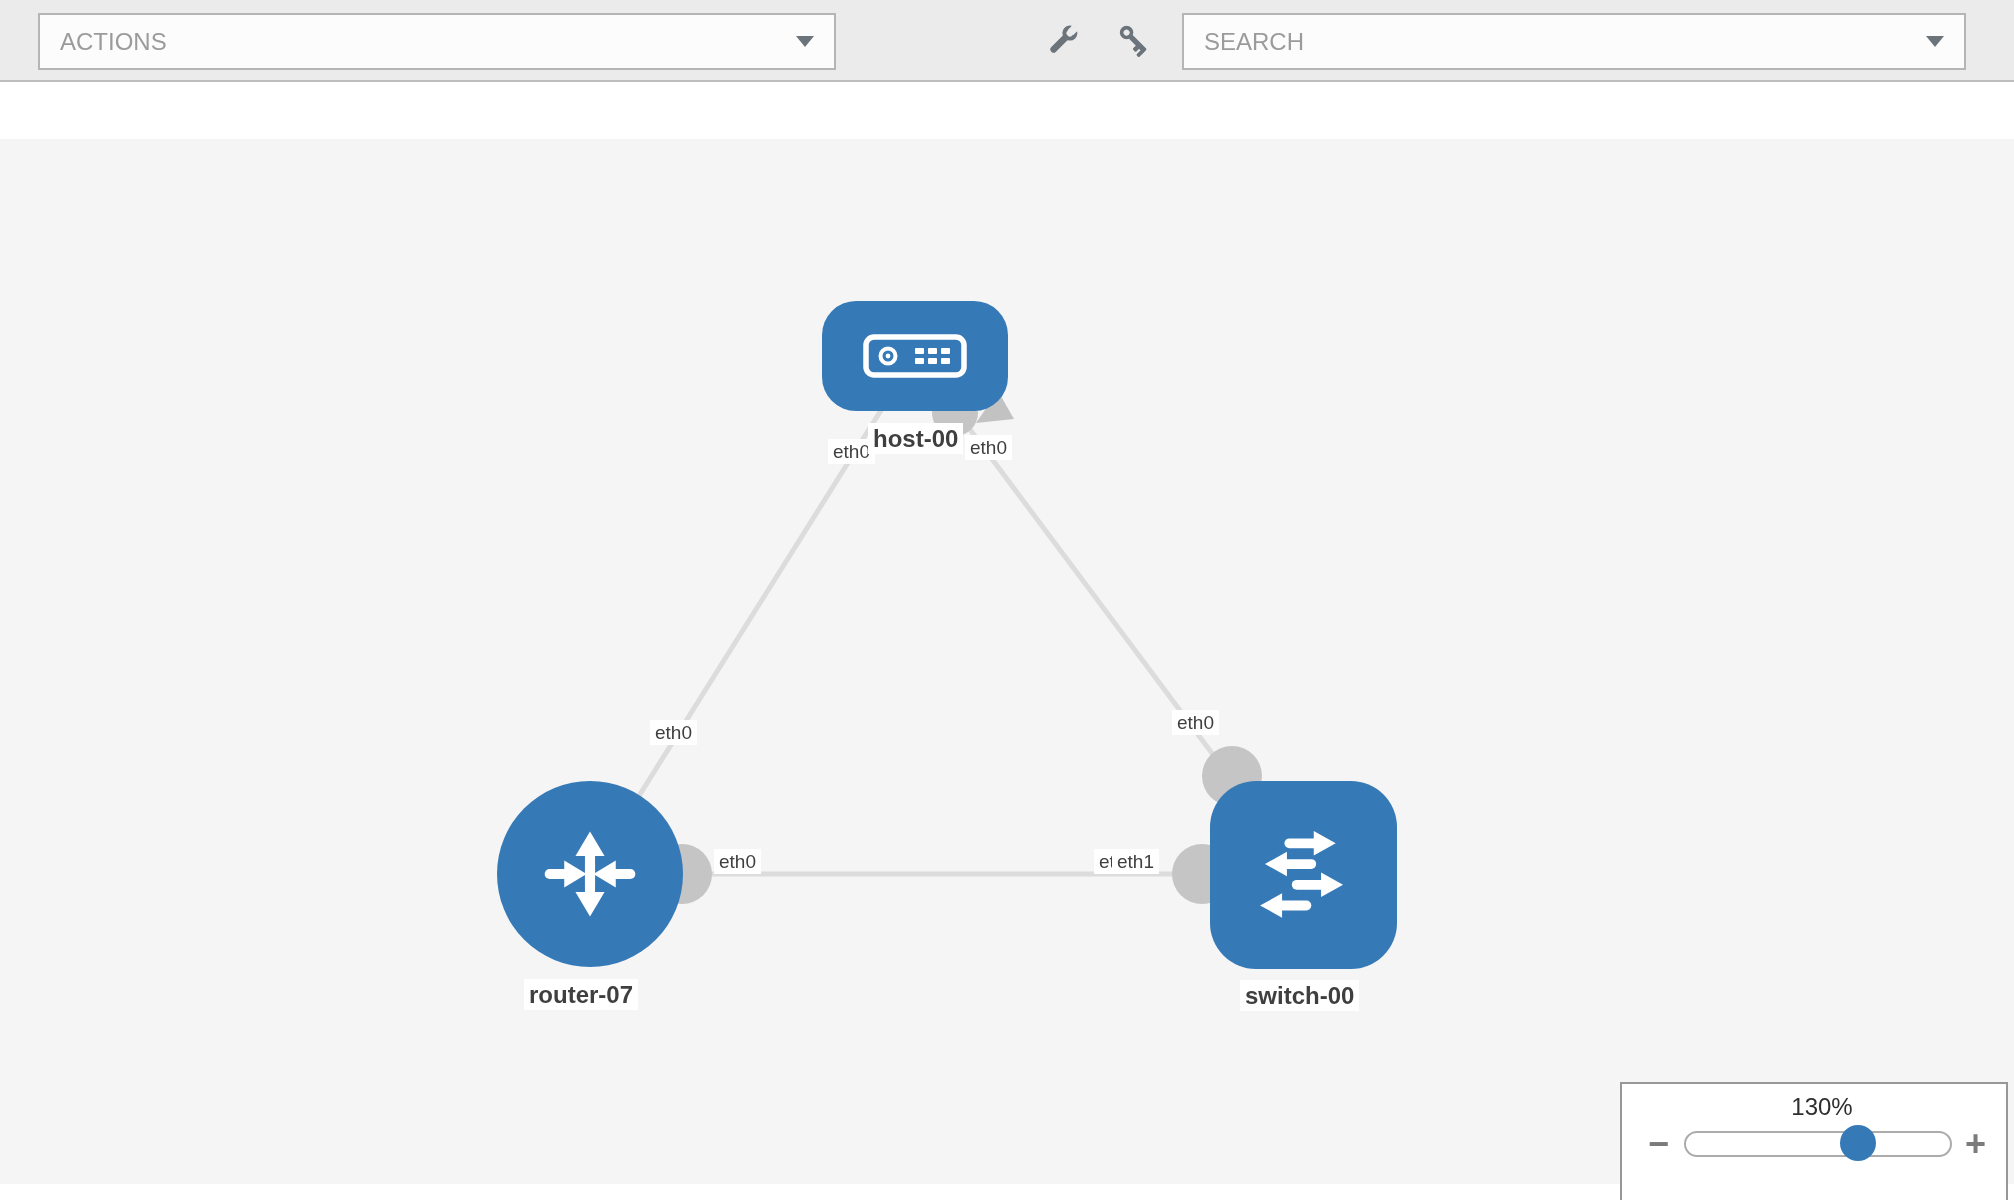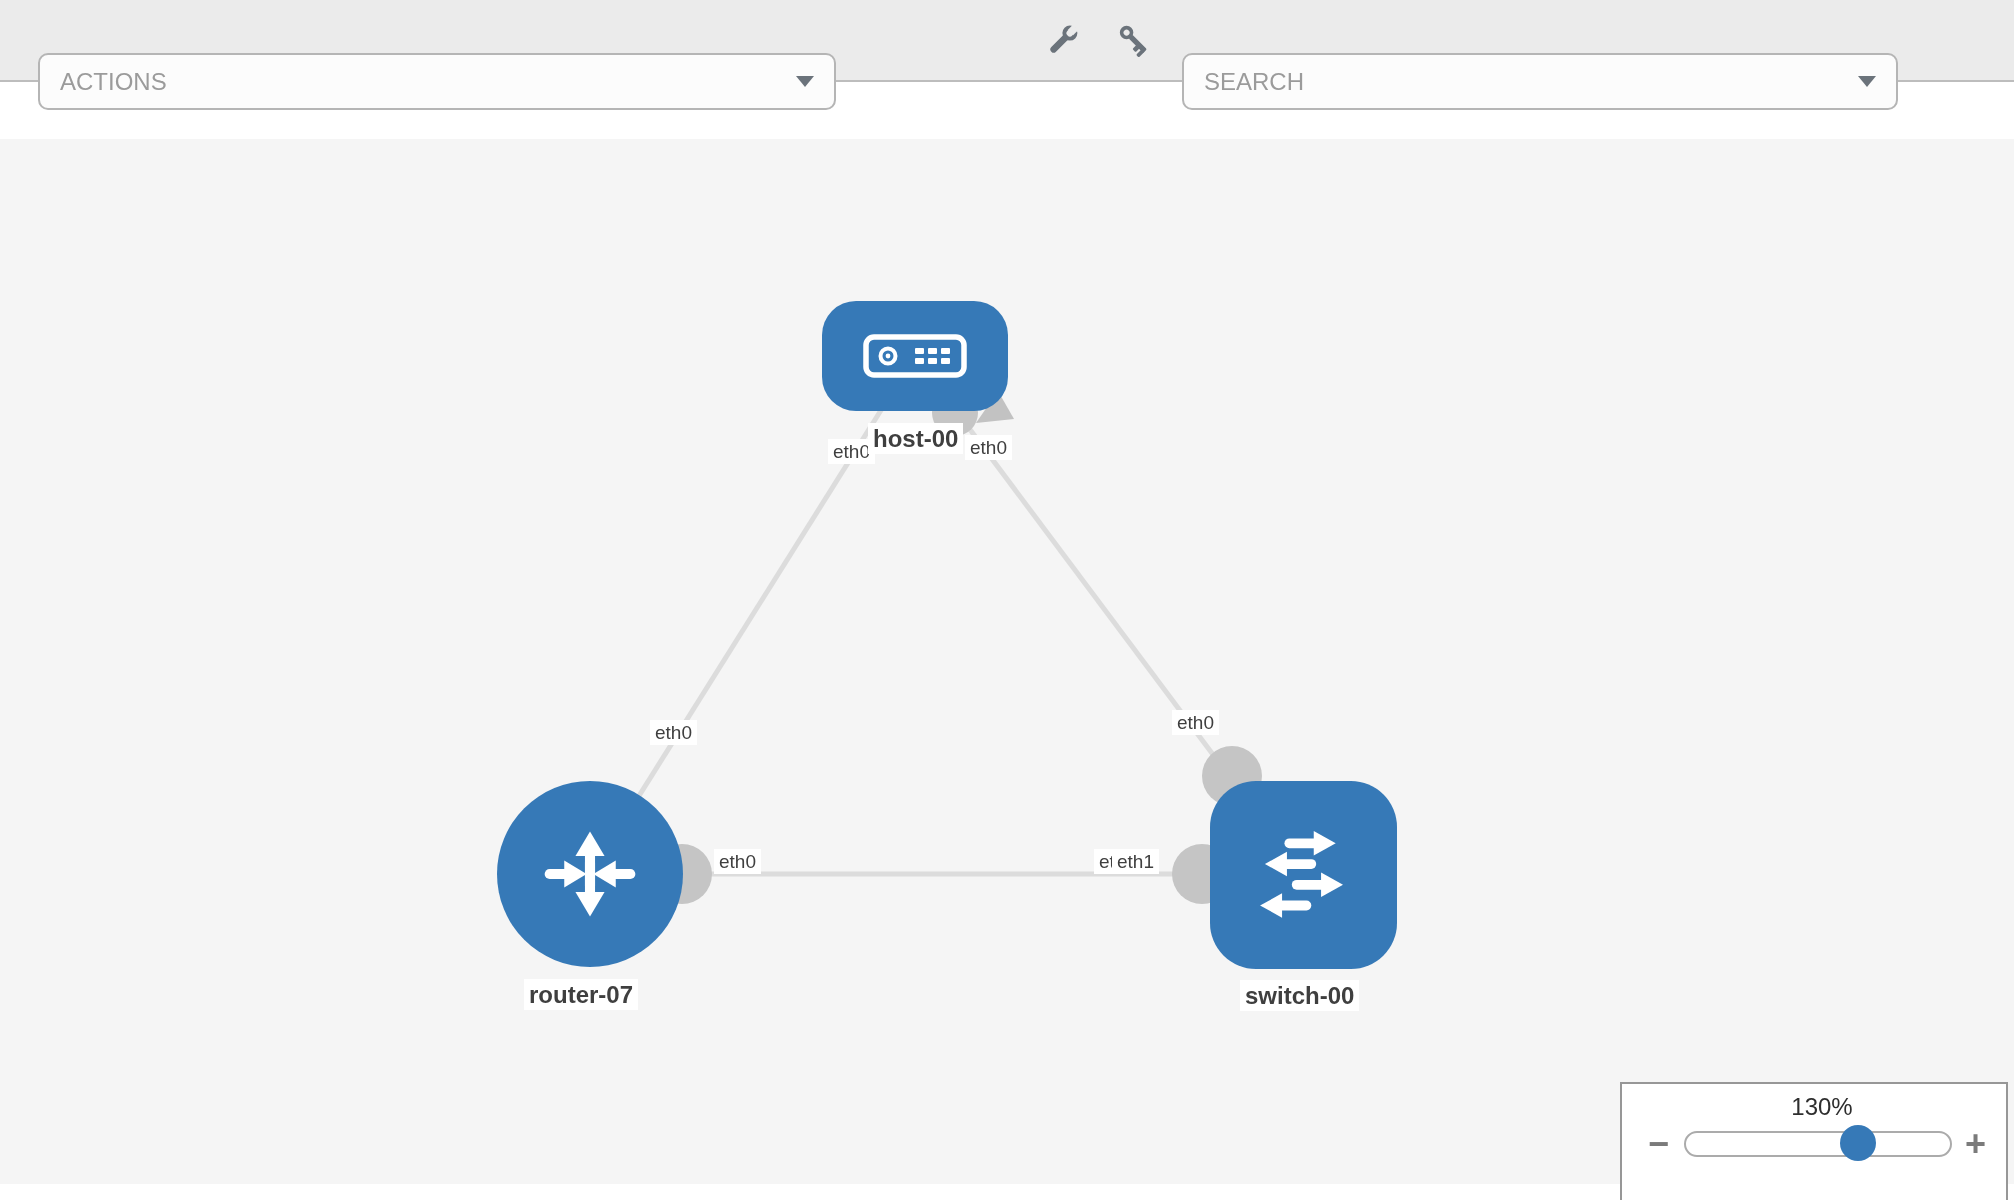--- a/index.html
+++ b/index.html
@@ -11,27 +11,27 @@
   .header{position:relative;height:73px;background:#fff;}
   .page-title{position:absolute;left:32px;top:0;height:73px;display:flex;align-items:center;
               font-size:26px;font-weight:700;color:#4d4d4d;letter-spacing:.2px;}
   .page-title .divider{margin:0 10px;}
   .close-btn{position:absolute;right:34px;top:19px;width:35px;height:35px;border-radius:50%;
              background:#c3c3c3;display:flex;align-items:center;justify-content:center;cursor:pointer;}
 
   
   .toolbar{position:relative;height:80px;background:#ebebeb;border-bottom:2px solid #bdbdbd;}
   .select-box{position:absolute;top:13px;height:57px;background:#fcfcfc;border:2px solid #b5b5b5;
-              border-radius:10px;display:flex;align-items:center;justify-content:space-between;
-              padding:0 20px;box-sizing:border-box;cursor:pointer;margin-top:40px;}
+              border-radius:0;display:flex;align-items:center;justify-content:space-between;
+              padding:0 20px;box-sizing:border-box;cursor:pointer;}
   .select-box .ph{font-size:24px;color:#9b9b9b;}
   .chevron{width:0;height:0;border-left:9px solid transparent;border-right:9px solid transparent;
            border-top:11px solid #6b737b;}
   .actions-box{left:38px;width:798px;}
-  .search-box{left:1182px;width:716px;gap:28px;}
+  .search-box{left:1182px;width:784px;gap:28px;}
   .tool-icon{position:absolute;top:22px;width:36px;height:36px;cursor:pointer;}
   .tool-icon.wrench{left:1045px;}
   .tool-icon.key{left:1116px;}
 
   
   .canvas{position:absolute;left:0;top:139px;width:2014px;height:1045px;background:#f5f5f5;}
   .linklayer{position:absolute;left:0;top:0;z-index:1;}
   .node{position:absolute;z-index:2;background:#3679b7;display:flex;align-items:center;justify-content:center;}
   .node-host{left:822px;top:162px;width:186px;height:110px;border-radius:34px;}
   .node-router{left:497px;top:642px;width:186px;height:186px;border-radius:50%;}

